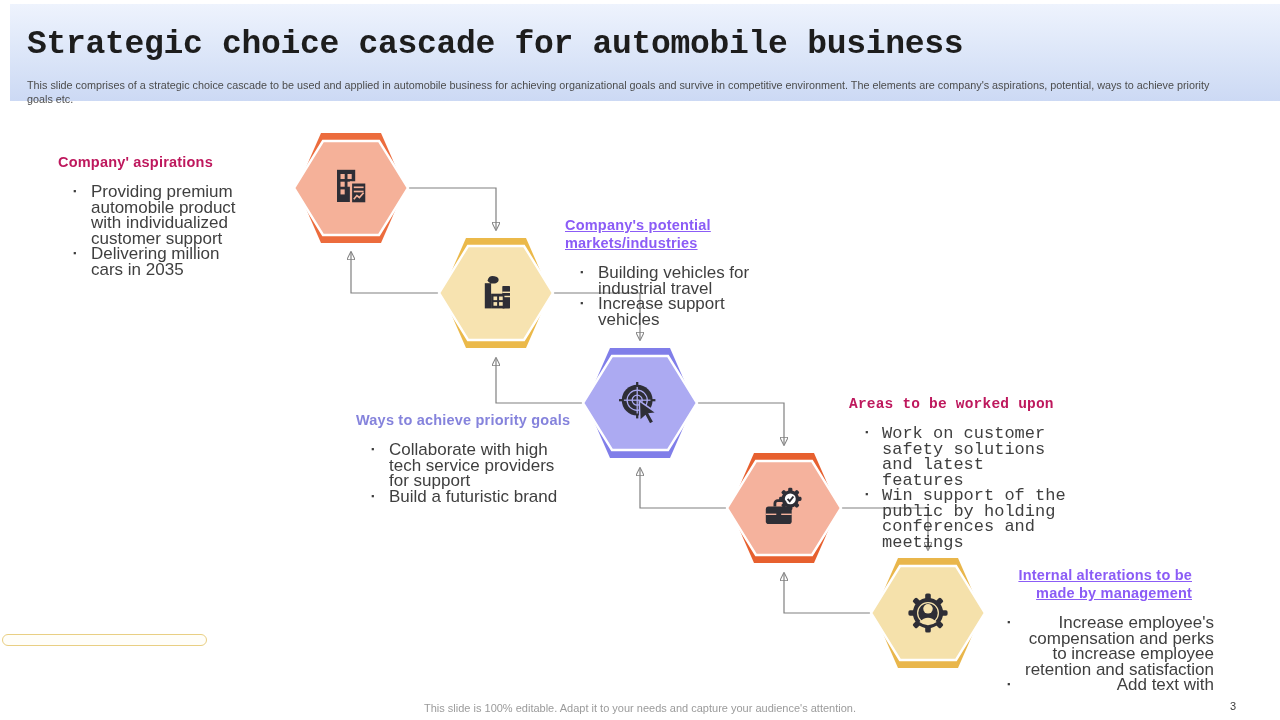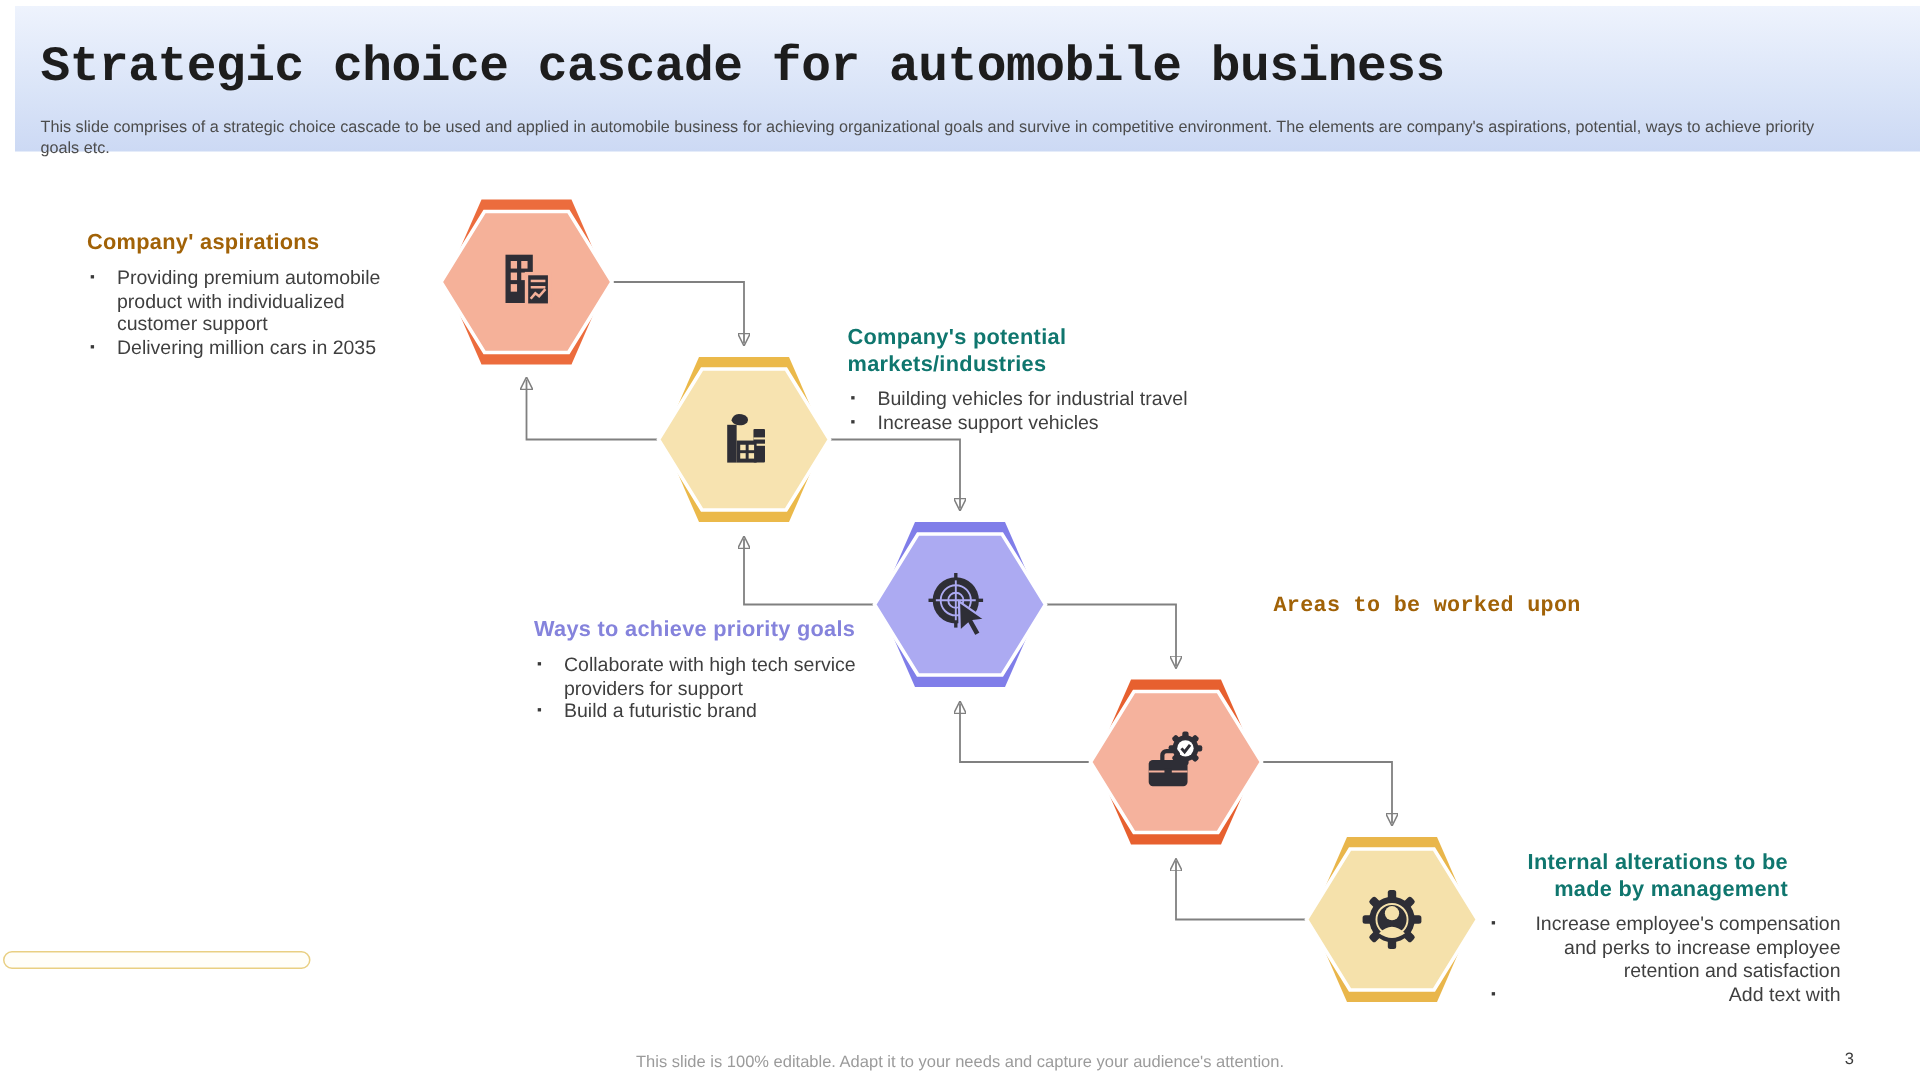--- a/index.html
+++ b/index.html
@@ -20,25 +20,25 @@
   .hex{position:absolute;width:114px;height:122px;}
   .hex svg{display:block;width:114px;height:122px;overflow:visible;}
   .hex-1{left:294px;top:127px;}
   .hex-2{left:439px;top:232px;}
   .hex-3{left:583px;top:342px;}
   .hex-4{left:727px;top:447px;}
   .hex-5{left:871px;top:552px;}
 
   .block{position:absolute;}
   .block h2{margin:0 0 6px 0;font-size:14.5px;font-weight:700;line-height:18px;letter-spacing:0.2px;}
-  .block ul{margin:0;padding:0;list-style:none;font-size:13px;line-height:15.5px;color:#3f3f3f;}
+  .block ul{margin:13px;padding:0;list-style:none;font-size:17px;line-height:15.5px;color:#3f3f3f;}
   .block li{position:relative;padding-left:20px;margin:0;}
   .block li::before{content:"\25AA";position:absolute;left:2px;top:0;font-size:9px;color:#3a3a3a;}
-  .c-orange{color:#a16207;}
-  .c-gold{color:#0f766e;}
+  .c-orange{color:#be185d;}
+  .c-gold{color:#8b5cf6;text-decoration:underline;}
   .c-purple{color:#8583dc;}
   .block-1{left:58px;top:153px;width:205px;}
   .block-2{left:565px;top:216px;width:238px;}
   .block-2 h2{width:165px;}
   .block-3{left:356px;top:411px;width:222px;}
   .block-4{left:849px;top:395px;width:235px;font-family:Liberation Mono, monospace;}
   .block-5{left:992px;top:566px;width:235px;text-align:right;}
   .block-5 h2{width:200px;}
 
   .pill{position:absolute;left:2px;top:634px;width:203px;height:10px;
@@ -197,20 +197,24 @@
   <div class="block block-3">
     <h2 class="c-purple">Ways to achieve priority goals</h2>
     <ul>
       <li><span>Collaborate with high tech service providers for support</span></li>
       <li><span>Build a futuristic brand</span></li>
     </ul>
   </div>
 
   <div class="block block-4">
     <h2 class="c-orange">Areas to be worked upon</h2>
+    <ul>
+      <li><span>Work on customer safety solutions and latest features</span></li>
+      <li><span>Win support of the public by holding conferences  and meetings</span></li>
+    </ul>
   </div>
 
   <div class="block block-5">
     <h2 class="c-gold">Internal alterations to be made by management</h2>
     <ul>
       <li><span>Increase  employee's  compensation and  perks to increase  employee retention  and  satisfaction</span></li>
       <li><span>Add text with</span></li>
     </ul>
   </div>
 

